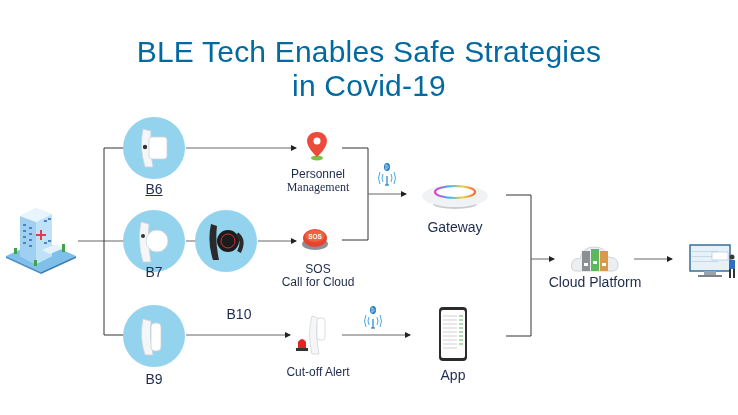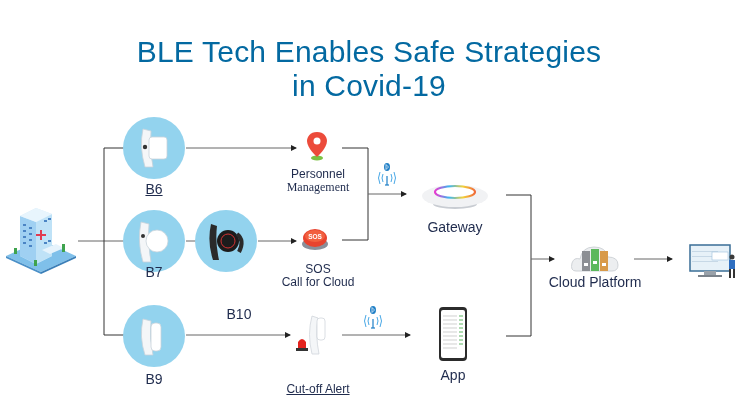--- a/index.html
+++ b/index.html
@@ -157,21 +157,21 @@
 <div class="lbl" style="left:268px;top:275px;width:100px;">Call for Cloud</div>
 
 <div class="node" style="left:292px;top:314px;width:44px;height:44px;">
   <svg width="44" height="44" viewBox="0 0 44 44">
     <path d="M20,2 Q15,20 20,40 L27,40 Q23,20 26,4 Z" fill="#f4f6f8" stroke="#d0d6dc" stroke-width="0.8"></path>
     <rect x="25" y="4" width="8" height="22" rx="3" fill="#ffffff" stroke="#d0d6dc" stroke-width="0.8"></rect>
     <path d="M6,34 L6,28 Q10,22 14,28 L14,34 Z" fill="#e3231e"></path>
     <rect x="4" y="34" width="12" height="3" fill="#333"></rect>
   </svg>
 </div>
-<div class="lbl" style="left:268px;top:382px;width:100px;text-decoration:underline;">Cut-off Alert</div>
+<div class="lbl" style="left:268px;top:365px;width:100px;">Cut-off Alert</div>
 
 <div class="node" style="left:362px;top:305px;width:22px;height:26px;">
   <svg width="22" height="26" viewBox="0 0 22 26">
     <ellipse cx="11" cy="5" rx="3" ry="4" fill="#1f7fc6"></ellipse>
     <path d="M10,2.5 L12.5,5 L10,7.5 M10,2.5 L10,7.5" stroke="#fff" stroke-width="0.7" fill="none"></path>
     <line x1="11" y1="14" x2="11" y2="23" stroke="#1f7fc6" stroke-width="1.2"></line>
     <line x1="9" y1="23" x2="13" y2="23" stroke="#1f7fc6" stroke-width="1.2"></line>
     <path d="M7,12 Q5,16 7,20 M15,12 Q17,16 15,20 M4,10 Q1,16 4,22 M18,10 Q21,16 18,22" stroke="#48a7e6" stroke-width="1" fill="none"></path>
   </svg>
 </div>

